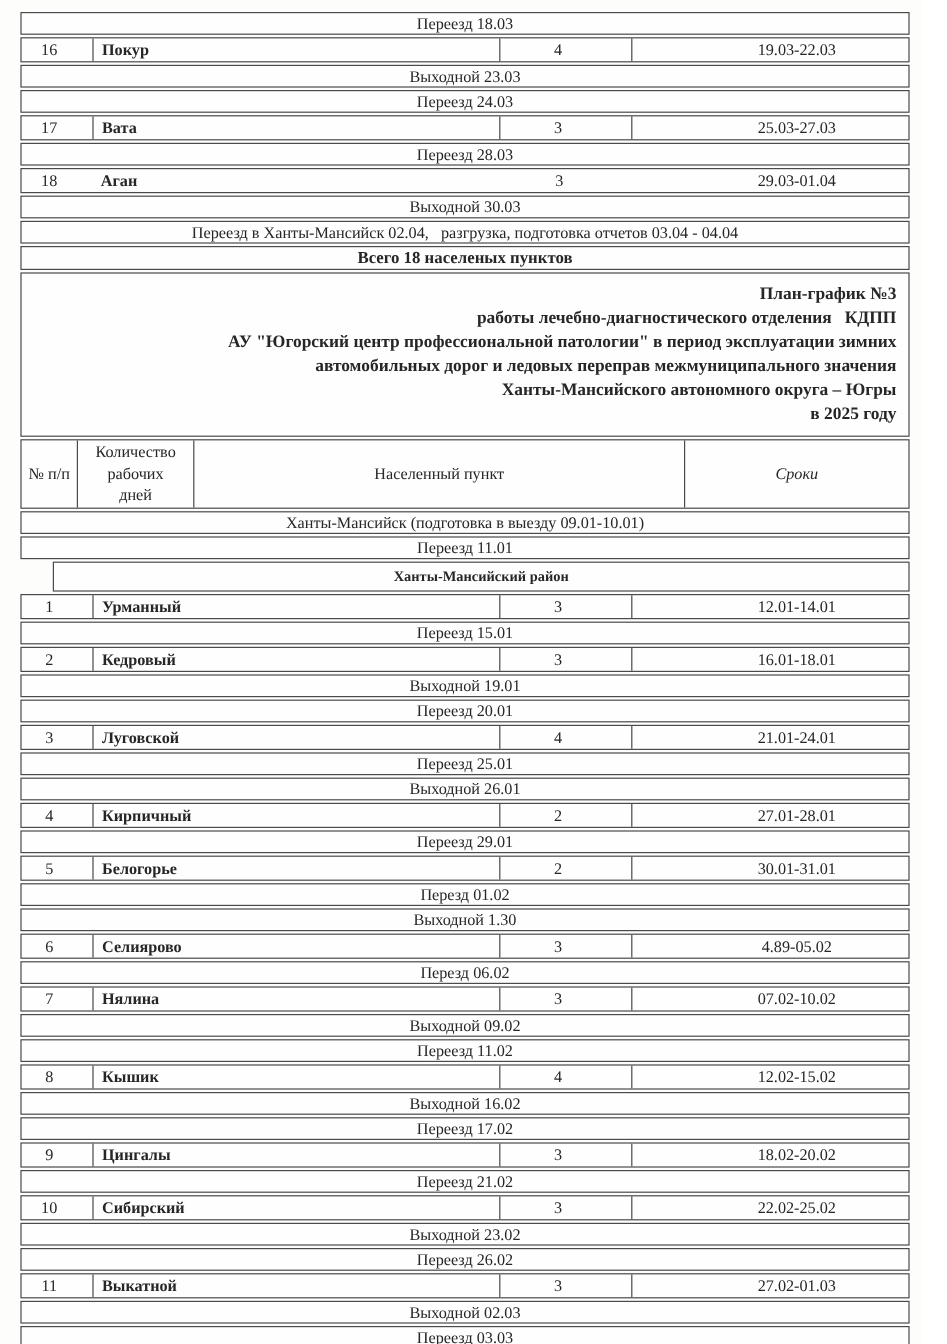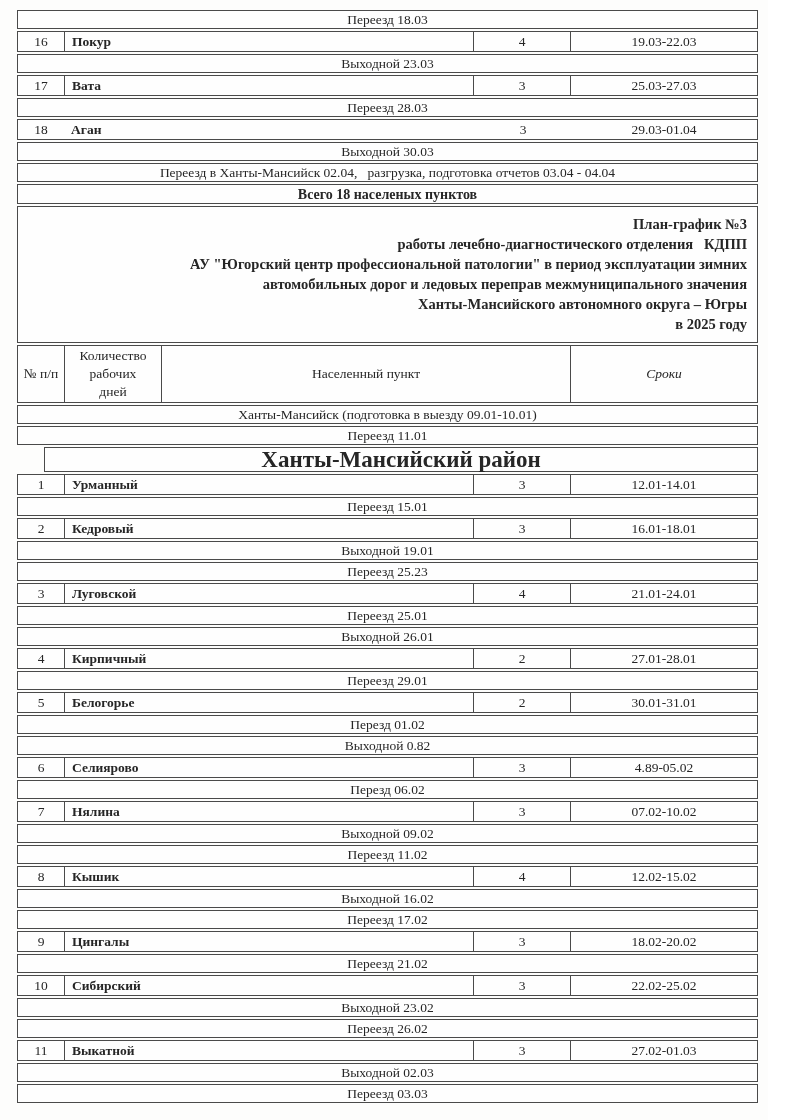--- a/index.html
+++ b/index.html
@@ -29,20 +29,21 @@
     background: #fefefe;
     box-sizing: border-box;
     text-align: center;
     white-space: pre-wrap;
     line-height: 17px;
   }
   .row.place {
     min-height: 21px;
     text-align: left;
     padding: 0;
+    gap: 13px;
   }
   .c-num {
     flex: 0 0 46px;
     align-self: stretch;
     display: flex;
     align-items: center;
     justify-content: center;
   }
   .c-name {
     flex: 1 1 auto;
@@ -61,27 +62,28 @@
     justify-content: center;
     border-left: 1.4px solid #4a4a4a;
   }
   .c-dates {
     flex: 0 0 186px;
     align-self: stretch;
     display: flex;
     align-items: center;
     justify-content: center;
     border-left: 1.4px solid #4a4a4a;
+    padding-left: 44px;
   }
   .row.place.plain .c-name,
   .row.place.plain .c-days,
   .row.place.plain .c-dates { border-left: none; }
   .row.section {
     font-weight: bold;
-    font-size: 23px;
+    font-size: 12px;
     min-height: 25px;
     margin-left: 27px;
   }
   .row.summary {
     font-weight: bold;
     font-size: 14px;
     min-height: 20px;
   }
   .title-block {
     border: 1.4px solid #4a4a4a;
@@ -125,20 +127,21 @@
 </head>
 <body>
 
 <div class="page">
   <div class="doc">
 
     <div>
         <div class="row event">Переезд 18.03</div>
         <div class="row place"><div class="c-num">16</div><div class="c-name">Покур</div><div class="c-days">4</div><div class="c-dates">19.03-22.03</div></div>
         <div class="row event">Выходной 23.03</div>
+        <div class="row event">Переезд 24.03</div>
         <div class="row place"><div class="c-num">17</div><div class="c-name">Вата</div><div class="c-days">3</div><div class="c-dates">25.03-27.03</div></div>
         <div class="row event">Переезд 28.03</div>
         <div class="row place plain"><div class="c-num">18</div><div class="c-name">Аган</div><div class="c-days">3</div><div class="c-dates">29.03-01.04</div></div>
         <div class="row event">Выходной 30.03</div>
         <div class="row event">Переезд в Ханты-Мансийск 02.04,   разгрузка, подготовка отчетов 03.04 - 04.04</div>
         <div class="row summary">Всего 18 населеных пунктов</div>
       </div>
 
     <div class="title-block">
         <div class="line">План-график №3</div>
@@ -159,29 +162,29 @@
     </div>
 
     <div>
         <div class="row event">Ханты-Мансийск (подготовка в выезду 09.01-10.01)</div>
         <div class="row event">Переезд 11.01</div>
         <div class="row section">Ханты-Мансийский район</div>
         <div class="row place"><div class="c-num">1</div><div class="c-name">Урманный</div><div class="c-days">3</div><div class="c-dates">12.01-14.01</div></div>
         <div class="row event">Переезд 15.01</div>
         <div class="row place"><div class="c-num">2</div><div class="c-name">Кедровый</div><div class="c-days">3</div><div class="c-dates">16.01-18.01</div></div>
         <div class="row event">Выходной 19.01</div>
-        <div class="row event">Переезд 25.23</div>
+        <div class="row event">Переезд 20.01</div>
         <div class="row place"><div class="c-num">3</div><div class="c-name">Луговской</div><div class="c-days">4</div><div class="c-dates">21.01-24.01</div></div>
         <div class="row event">Переезд 25.01</div>
         <div class="row event">Выходной 26.01</div>
         <div class="row place"><div class="c-num">4</div><div class="c-name">Кирпичный</div><div class="c-days">2</div><div class="c-dates">27.01-28.01</div></div>
         <div class="row event">Переезд 29.01</div>
         <div class="row place"><div class="c-num">5</div><div class="c-name">Белогорье</div><div class="c-days">2</div><div class="c-dates">30.01-31.01</div></div>
         <div class="row event">Перезд 01.02</div>
-        <div class="row event">Выходной 0.82</div>
+        <div class="row event">Выходной 1.30</div>
         <div class="row place"><div class="c-num">6</div><div class="c-name">Селиярово</div><div class="c-days">3</div><div class="c-dates">4.89-05.02</div></div>
         <div class="row event">Перезд 06.02</div>
         <div class="row place"><div class="c-num">7</div><div class="c-name">Нялина</div><div class="c-days">3</div><div class="c-dates">07.02-10.02</div></div>
         <div class="row event">Выходной 09.02</div>
         <div class="row event">Переезд 11.02</div>
         <div class="row place"><div class="c-num">8</div><div class="c-name">Кышик</div><div class="c-days">4</div><div class="c-dates">12.02-15.02</div></div>
         <div class="row event">Выходной 16.02</div>
         <div class="row event">Переезд 17.02</div>
         <div class="row place"><div class="c-num">9</div><div class="c-name">Цингалы</div><div class="c-days">3</div><div class="c-dates">18.02-20.02</div></div>
         <div class="row event">Переезд 21.02</div>

